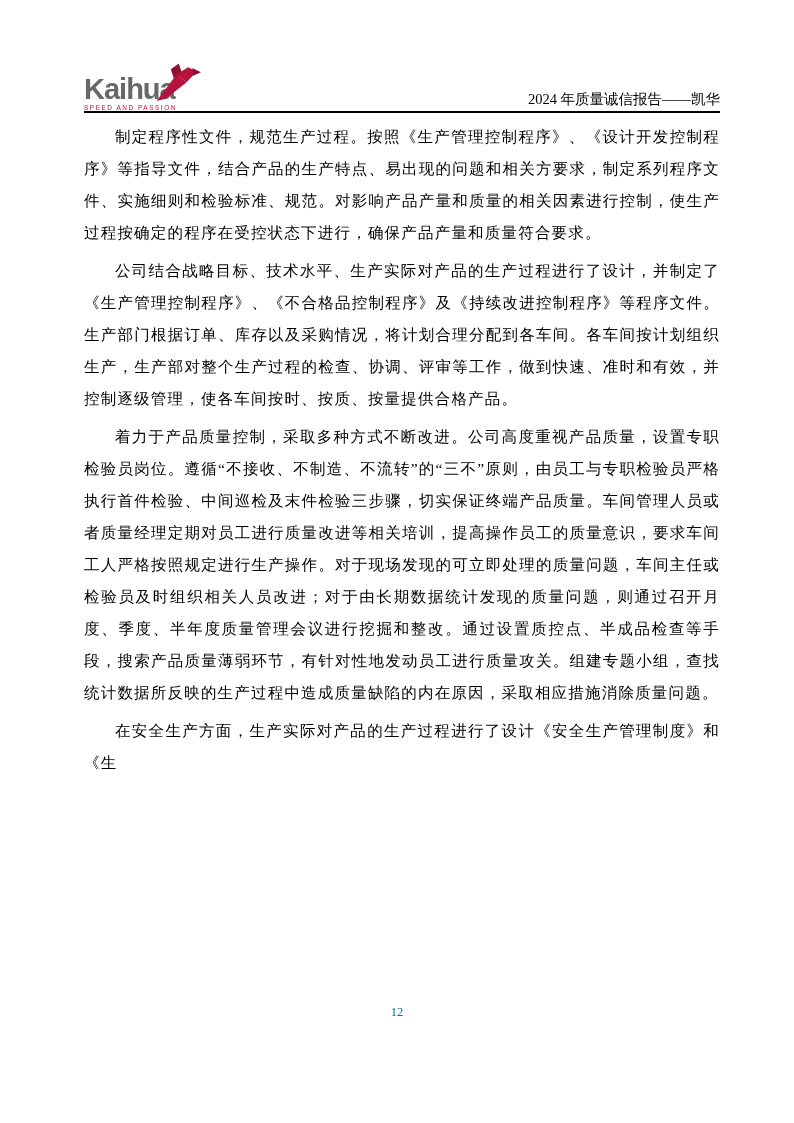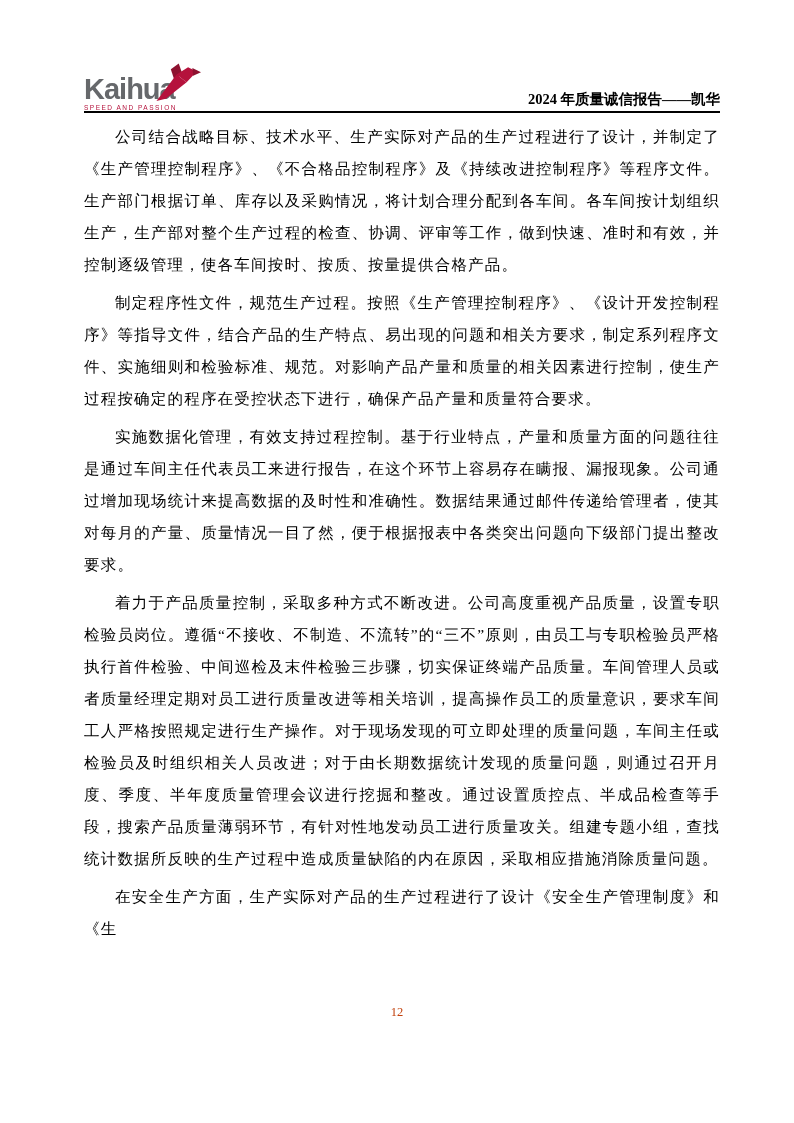--- a/index.html
+++ b/index.html
@@ -44,21 +44,21 @@
   .logo-tagline {
     font-family: "Liberation Sans", "DejaVu Sans", sans-serif;
     font-size: 6.5px;
     letter-spacing: 1.5px;
     color: #b5123c;
     text-align: right;
     margin-top: 1px;
     padding-right: 2px;
   }
   .header-title {
-    font-weight: bold;
+    font-weight: normal;
     font-size: 14.5px;
     white-space: nowrap;
     padding-bottom: 2px;
     margin-top: 13px;
   }
   .rule {
     margin: 0 74px 0 84px;
     border-bottom: 2px solid #000000;
   }
   
@@ -76,21 +76,21 @@
   
   .footer {
     position: absolute;
     top: 1002px;
     left: 0;
     width: 100%;
     text-align: center;
   }
   .page-number {
     font-size: 12.5px;
-    color: #c2410c;
+    color: #0369a1;
   }
 </style>
 </head>
 <body>
 
 <div class="page">
 
   <header class="header">
     <div class="logo">
       <span class="logo-row">
@@ -103,23 +103,22 @@
         </svg>
       </span>
       <div class="logo-tagline">SPEED AND PASSION</div>
     </div>
     <div class="header-title">2024 年质量诚信报告——凯华</div>
   </header>
 
   <div class="rule"></div>
 
   <main class="content">
+    <p class="para">制定程序性文件，规范生产过程。按照《生产管理控制程序》、《设计开发控制程序》等指导文件，结合产品的生产特点、易出现的问题和相关方要求，制定系列程序文件、实施细则和检验标准、规范。对影响产品产量和质量的相关因素进行控制，使生产过程按确定的程序在受控状态下进行，确保产品产量和质量符合要求。</p>
     <p class="para">公司结合战略目标、技术水平、生产实际对产品的生产过程进行了设计，并制定了《生产管理控制程序》、《不合格品控制程序》及《持续改进控制程序》等程序文件。生产部门根据订单、库存以及采购情况，将计划合理分配到各车间。各车间按计划组织生产，生产部对整个生产过程的检查、协调、评审等工作，做到快速、准时和有效，并控制逐级管理，使各车间按时、按质、按量提供合格产品。</p>
-    <p class="para">制定程序性文件，规范生产过程。按照《生产管理控制程序》、《设计开发控制程序》等指导文件，结合产品的生产特点、易出现的问题和相关方要求，制定系列程序文件、实施细则和检验标准、规范。对影响产品产量和质量的相关因素进行控制，使生产过程按确定的程序在受控状态下进行，确保产品产量和质量符合要求。</p>
-    <p class="para">实施数据化管理，有效支持过程控制。基于行业特点，产量和质量方面的问题往往是通过车间主任代表员工来进行报告，在这个环节上容易存在瞒报、漏报现象。公司通过增加现场统计来提高数据的及时性和准确性。数据结果通过邮件传递给管理者，使其对每月的产量、质量情况一目了然，便于根据报表中各类突出问题向下级部门提出整改要求。</p>
     <p class="para">着力于产品质量控制，采取多种方式不断改进。公司高度重视产品质量，设置专职检验员岗位。遵循“不接收、不制造、不流转”的“三不”原则，由员工与专职检验员严格执行首件检验、中间巡检及末件检验三步骤，切实保证终端产品质量。车间管理人员或者质量经理定期对员工进行质量改进等相关培训，提高操作员工的质量意识，要求车间工人严格按照规定进行生产操作。对于现场发现的可立即处理的质量问题，车间主任或检验员及时组织相关人员改进；对于由长期数据统计发现的质量问题，则通过召开月度、季度、半年度质量管理会议进行挖掘和整改。通过设置质控点、半成品检查等手段，搜索产品质量薄弱环节，有针对性地发动员工进行质量攻关。组建专题小组，查找统计数据所反映的生产过程中造成质量缺陷的内在原因，采取相应措施消除质量问题。</p>
     <p class="para">在安全生产方面，生产实际对产品的生产过程进行了设计《安全生产管理制度》和《生</p>
   </main>
 
   <footer class="footer">
     <span class="page-number">12</span>
   </footer>
 
 </div>
 

